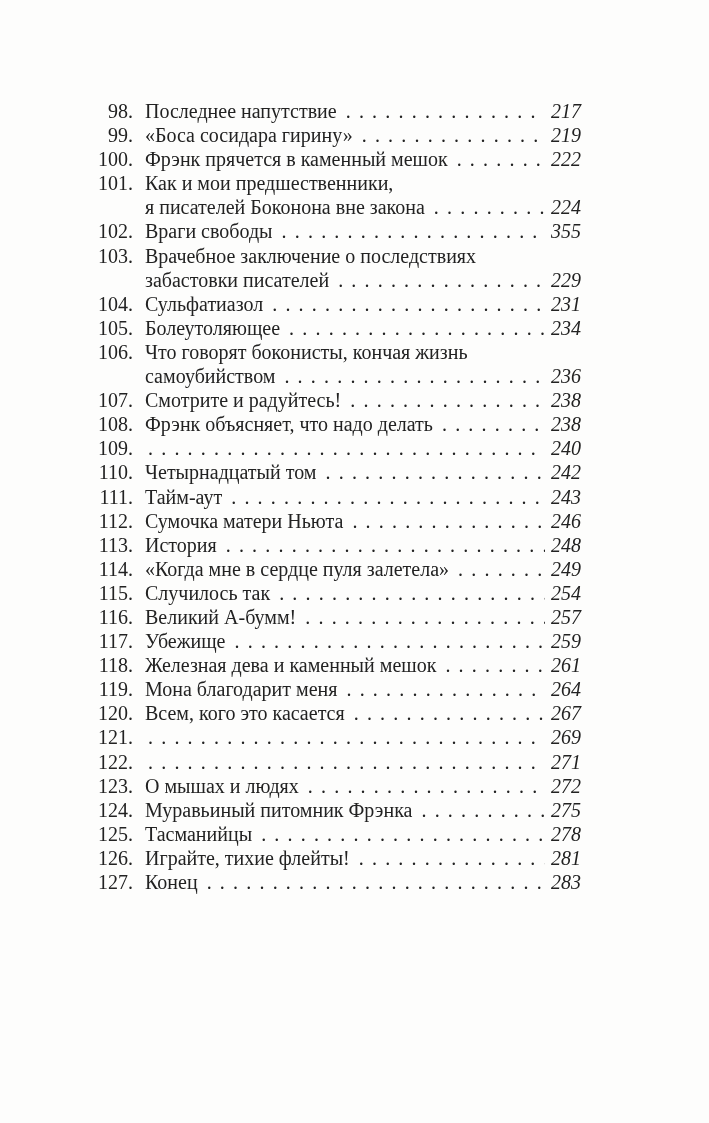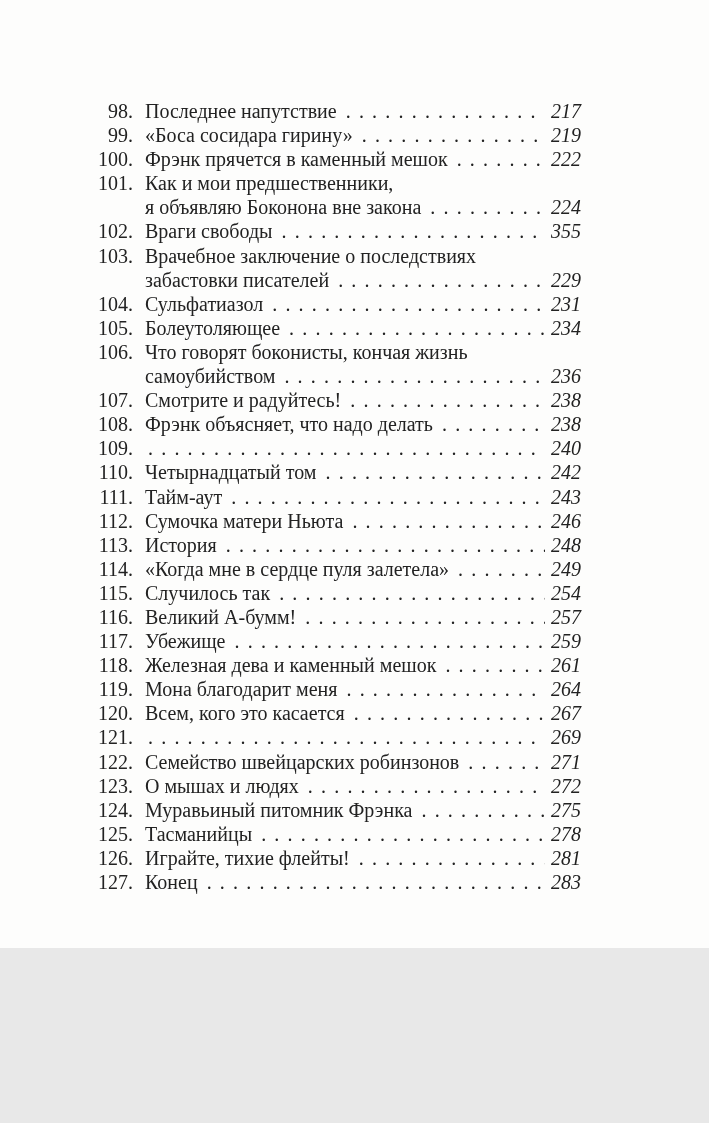--- a/index.html
+++ b/index.html
@@ -3,21 +3,21 @@
 <meta charset="utf-8">
 <style>
   html, body {
     margin: 0;
     padding: 0;
     background: #e8e8e8;
   }
   .sheet {
     position: relative;
     width: 709px;
-    height: 948px;
+    height: 1123px;
     margin: 0 auto;
     background: #fdfdfc;
     color: #222222;
     font-family: "Liberation Serif", "DejaVu Serif", serif;
     font-size: 20px;
     line-height: 24.1px;
     overflow: hidden;
   }
   .toc {
     position: absolute;
@@ -101,21 +101,21 @@
           </div>
         </div>
       </li>
       <li class="toc-entry">
         <span class="num">101.</span>
         <div class="entry-body">
           <div class="toc-line">
             <span class="title-text">Как и мои предшественники,</span>
           </div>
           <div class="toc-line">
-            <span class="title-text">я объявляю Боконона вне закона</span>
+            <span class="title-text">я писателей Боконона вне закона</span>
             <span class="leader">............................................................</span>
             <span class="pg">224</span>
           </div>
         </div>
       </li>
       <li class="toc-entry">
         <span class="num">102.</span>
         <div class="entry-body">
           <div class="toc-line">
             <span class="title-text">Враги свободы</span>
@@ -315,21 +315,20 @@
           <div class="toc-line">
             <span class="leader">............................................................</span>
             <span class="pg">269</span>
           </div>
         </div>
       </li>
       <li class="toc-entry">
         <span class="num">122.</span>
         <div class="entry-body">
           <div class="toc-line">
-            <span class="title-text">Семейство швейцарских робинзонов</span>
             <span class="leader">............................................................</span>
             <span class="pg">271</span>
           </div>
         </div>
       </li>
       <li class="toc-entry">
         <span class="num">123.</span>
         <div class="entry-body">
           <div class="toc-line">
             <span class="title-text">О мышах и людях</span>

